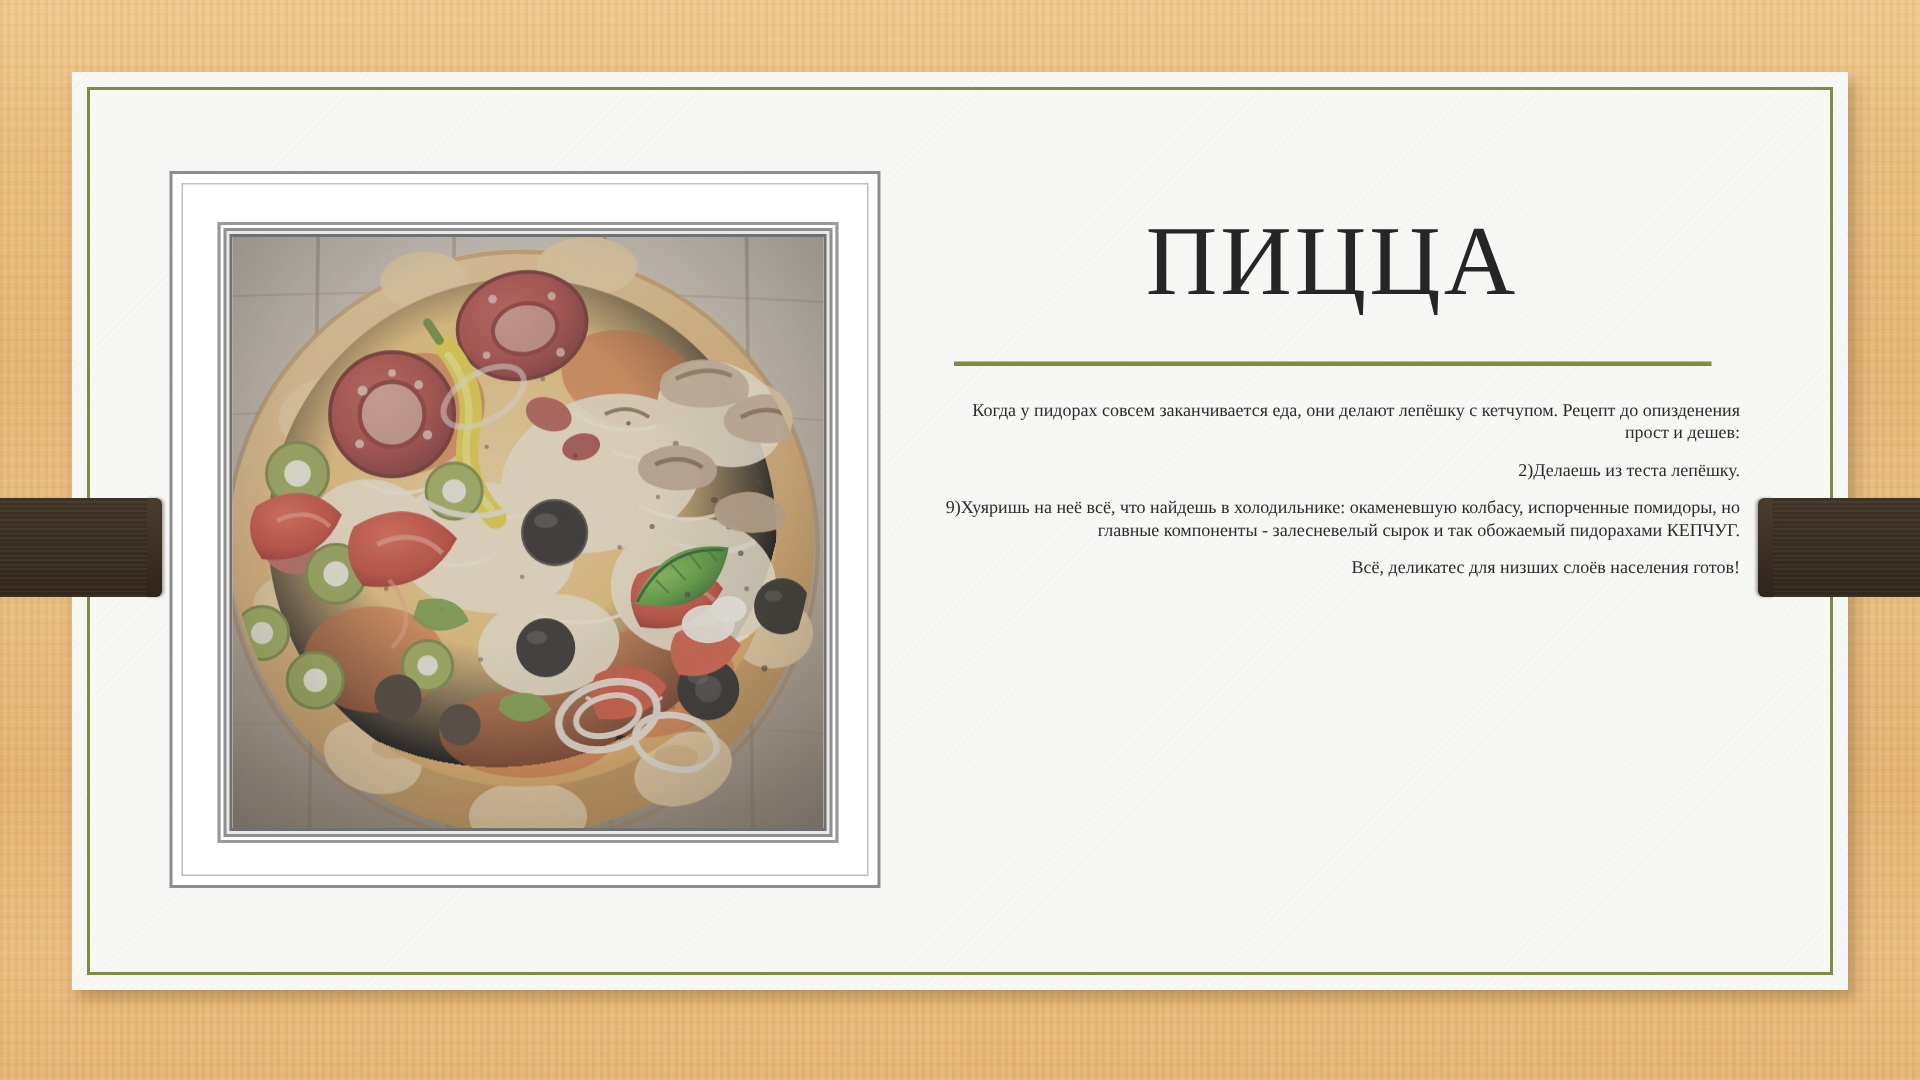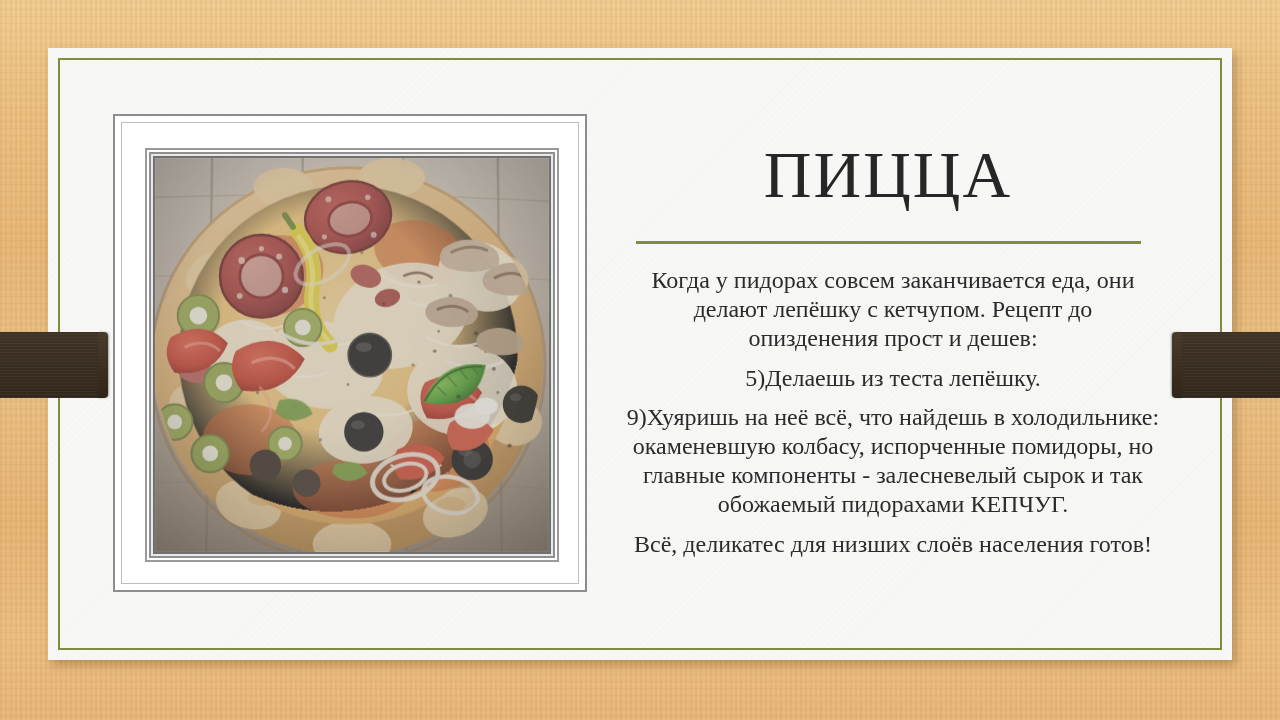--- a/index.html
+++ b/index.html
@@ -173,24 +173,24 @@
     background: #7f8c40;
   }
   .body-text {
     margin: 0;
     padding: 22px 2px 0 12px;
     color: #2a2a2a;
   }
   .para {
     margin: 0 0 11px 0;
     font-family: "Liberation Serif", "DejaVu Serif", serif;
-    font-size: 24px;
+    font-size: 12px;
     line-height: 1.20;
     color: #2b2b2b;
-    text-align: center;
+    text-align: right;
   }
   .para:last-child { margin-bottom: 12px; }
 </style>
 </head>
 <body>
 
 <div class="stage">
 
   <div class="slide">
     <div class="slide-border"></div>
@@ -503,21 +503,21 @@
           </svg>
         </div>
       </div>
     </div>
 
     <div class="content">
       <h1 class="slide-title">ПИЦЦА</h1>
       <div class="title-rule"></div>
       <div class="body-text">
         <p class="para">Когда у пидорах совсем заканчивается еда, они делают лепёшку с кетчупом. Рецепт до опизденения прост и дешев:</p>
-        <p class="para">5)Делаешь из теста лепёшку.</p>
+        <p class="para">2)Делаешь из теста лепёшку.</p>
         <p class="para">9)Хуяришь на неё всё, что найдешь в холодильнике: окаменевшую колбасу, испорченные помидоры, но главные компоненты - залесневелый сырок и так обожаемый пидорахами КЕПЧУГ.</p>
         <p class="para">Всё, деликатес для низших слоёв населения готов!</p>
       </div>
     </div>
   </div>
 
   <div class="band band-left"></div>
   <div class="band-cap cap-left"></div>
   <div class="band band-right"></div>
   <div class="band-cap cap-right"></div>

